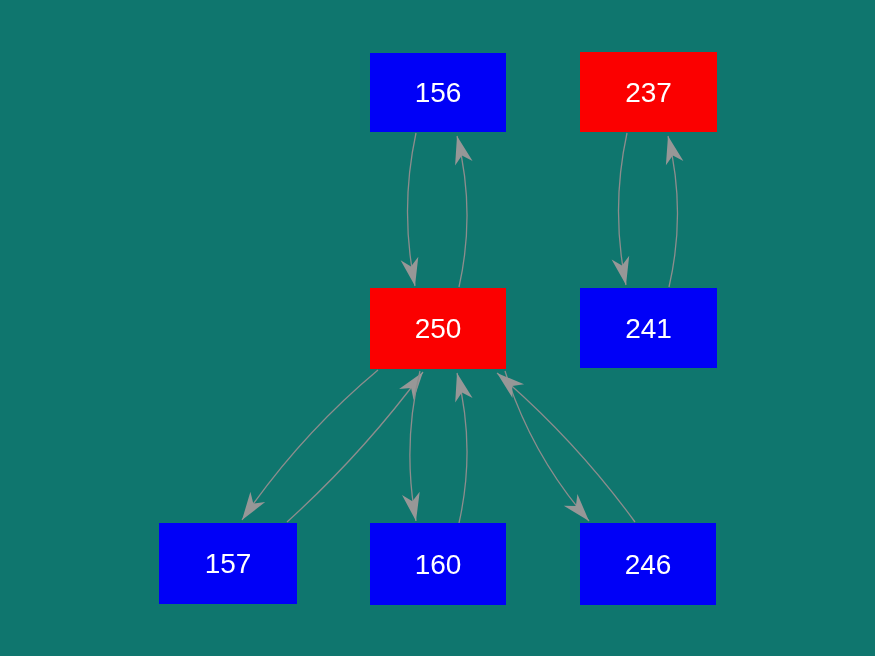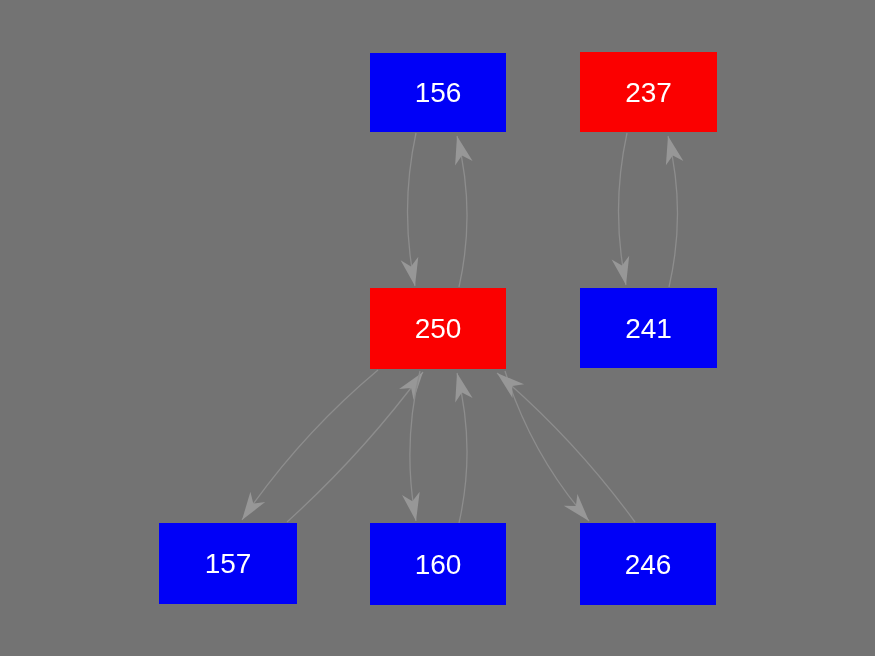--- a/index.html
+++ b/index.html
@@ -5,21 +5,21 @@
   html, body {
     margin: 0;
     padding: 0;
     background: #ffffff;
     font-family: "Liberation Sans", sans-serif;
   }
   .stage {
     position: relative;
     width: 875px;
     height: 656px;
-    background: #737373;
+    background: #0f766e;
     overflow: hidden;
   }
   .stage svg {
     display: block;
     width: 875px;
     height: 656px;
   }
   .node-label {
     font-family: "Liberation Sans", sans-serif;
     font-size: 28px;

